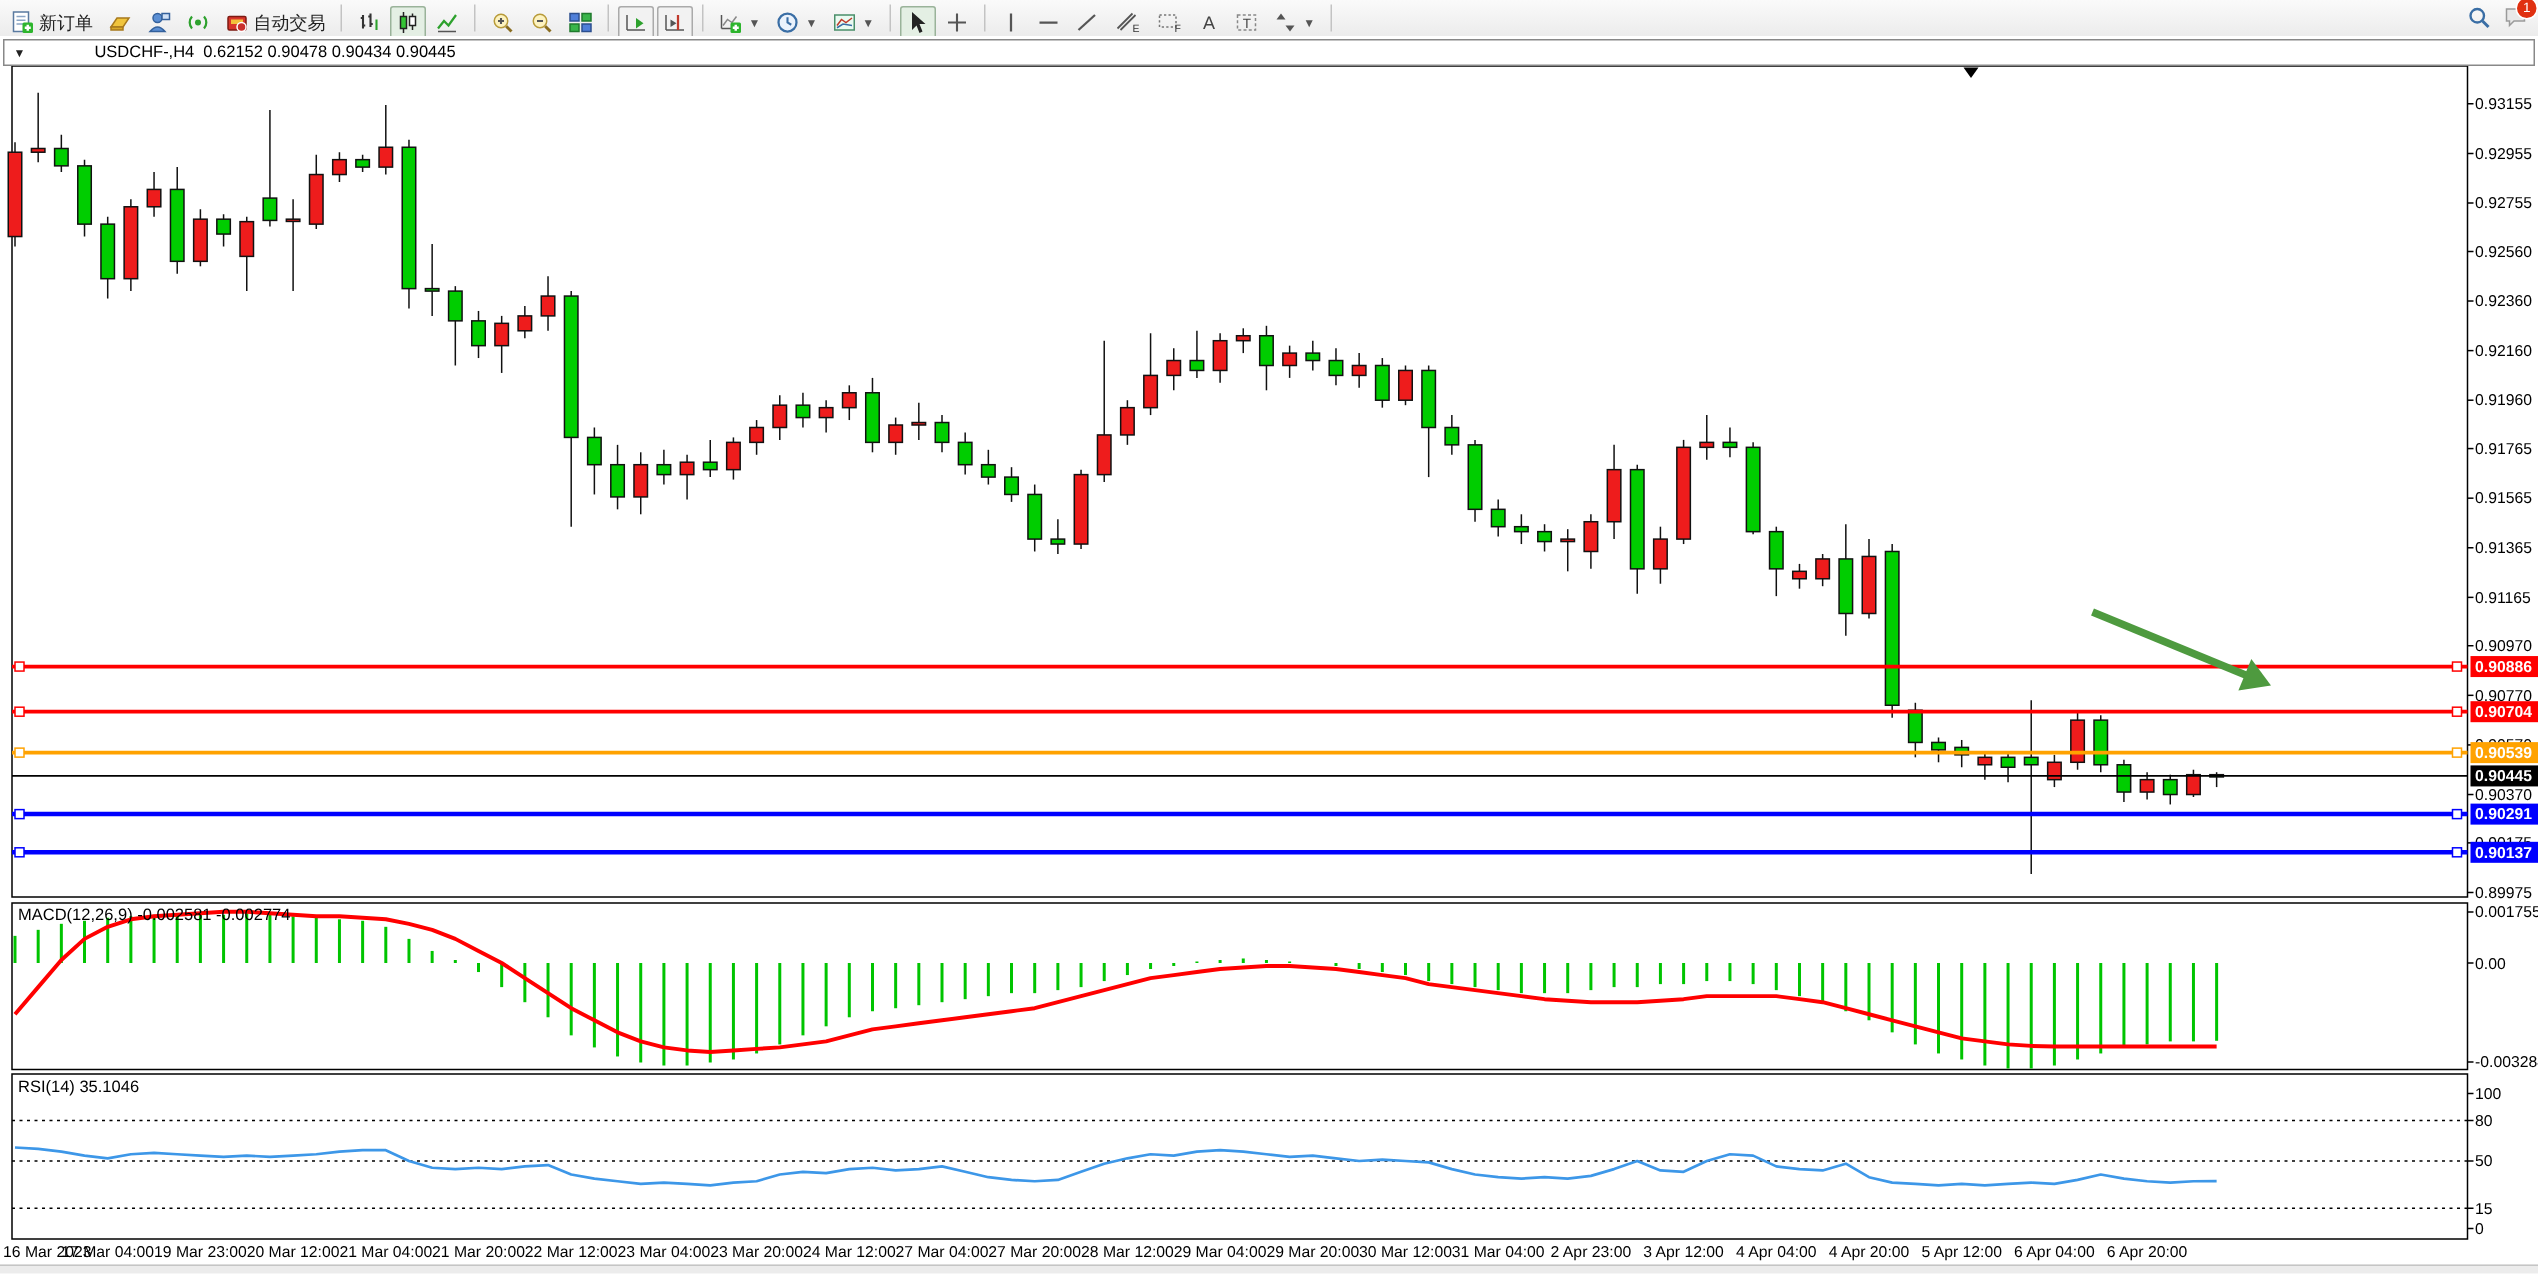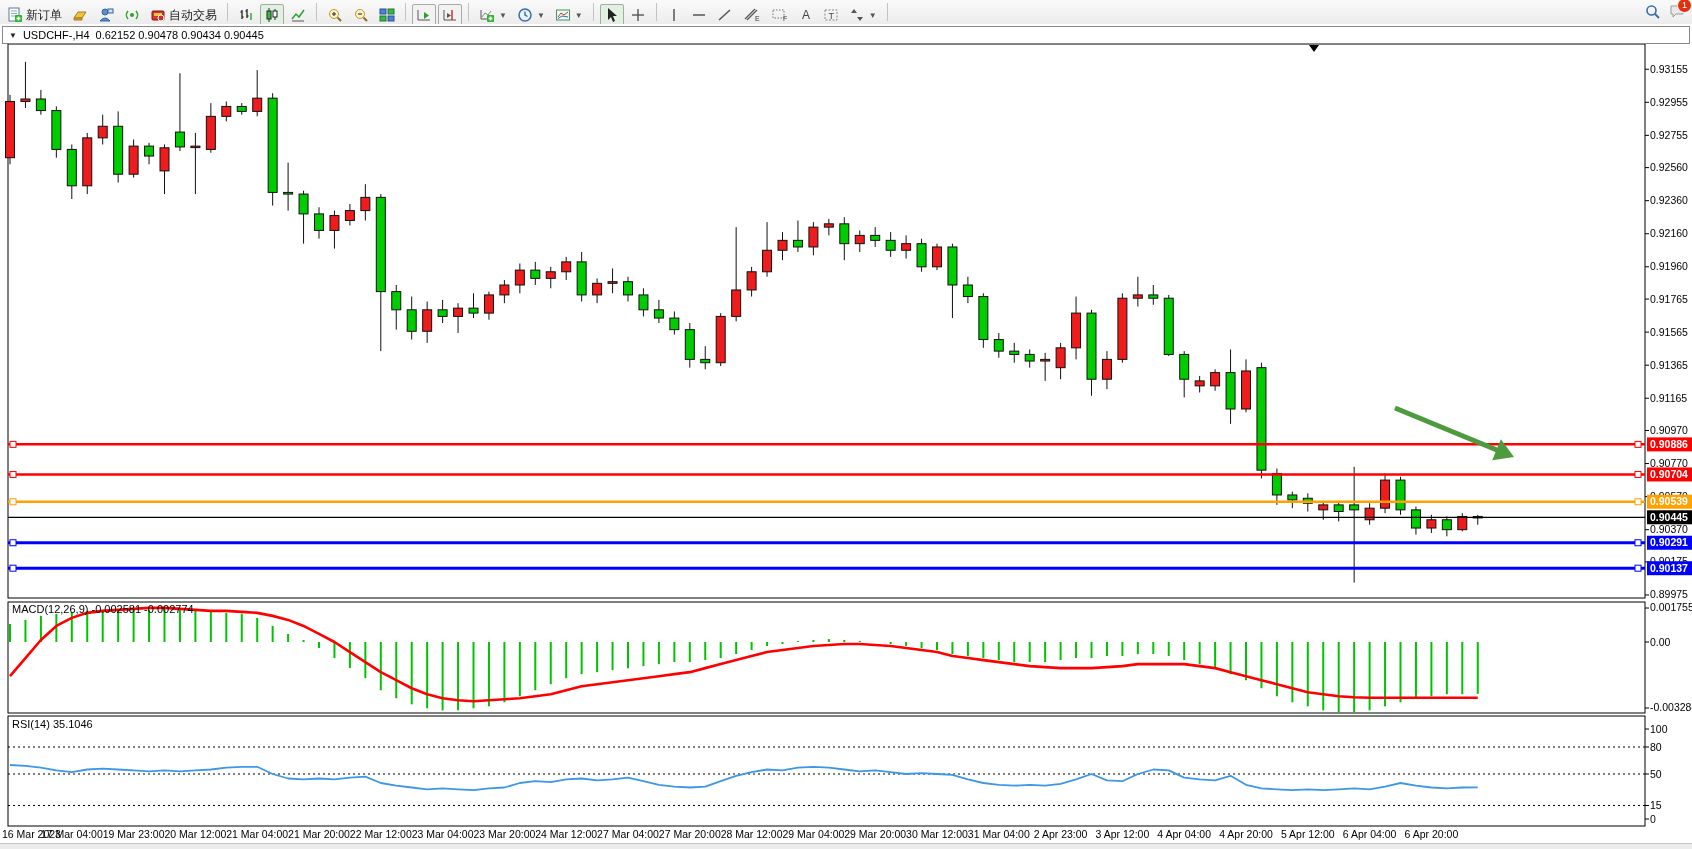--- a/index.html
+++ b/index.html
@@ -647,18 +647,18 @@
         <text x="1060.6" y="838" font-family="&quot;Liberation Sans&quot;,sans-serif" font-size="10.5" fill="#000" text-anchor="middle">2 Apr 23:00</text>
         <text x="1122.3999999999999" y="838" font-family="&quot;Liberation Sans&quot;,sans-serif" font-size="10.5" fill="#000" text-anchor="middle">3 Apr 12:00</text>
         <text x="1184.2" y="838" font-family="&quot;Liberation Sans&quot;,sans-serif" font-size="10.5" fill="#000" text-anchor="middle">4 Apr 04:00</text>
         <text x="1246" y="838" font-family="&quot;Liberation Sans&quot;,sans-serif" font-size="10.5" fill="#000" text-anchor="middle">4 Apr 20:00</text>
         <text x="1307.8" y="838" font-family="&quot;Liberation Sans&quot;,sans-serif" font-size="10.5" fill="#000" text-anchor="middle">5 Apr 12:00</text>
         <text x="1369.6" y="838" font-family="&quot;Liberation Sans&quot;,sans-serif" font-size="10.5" fill="#000" text-anchor="middle">6 Apr 04:00</text>
         <text x="1431.3999999999999" y="838" font-family="&quot;Liberation Sans&quot;,sans-serif" font-size="10.5" fill="#000" text-anchor="middle">6 Apr 20:00</text>
       </svg>
     <div id="chart-titlebar">
       <span class="tri">▼</span>
-      <span style="font-weight:bold;font-weight:normal;">USDCHF-,H4</span>
+      <span style="font-weight:bold;font-weight:normal;margin-left:40px;">USDCHF-,H4</span>
       <span>0.62152 0.90478 0.90434 0.90445</span>
     </div>
     <div id="statusbar"></div>
   </div>
 </div>
 
 </body></html>

